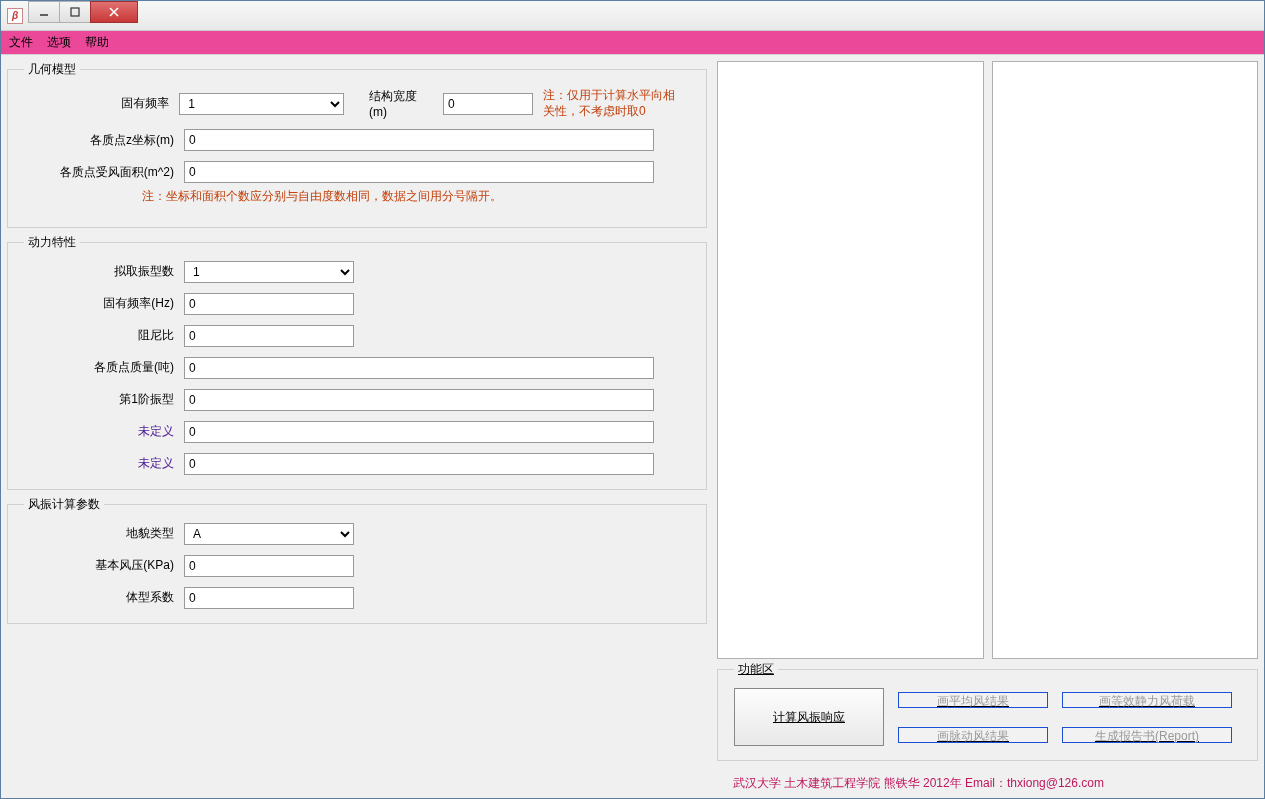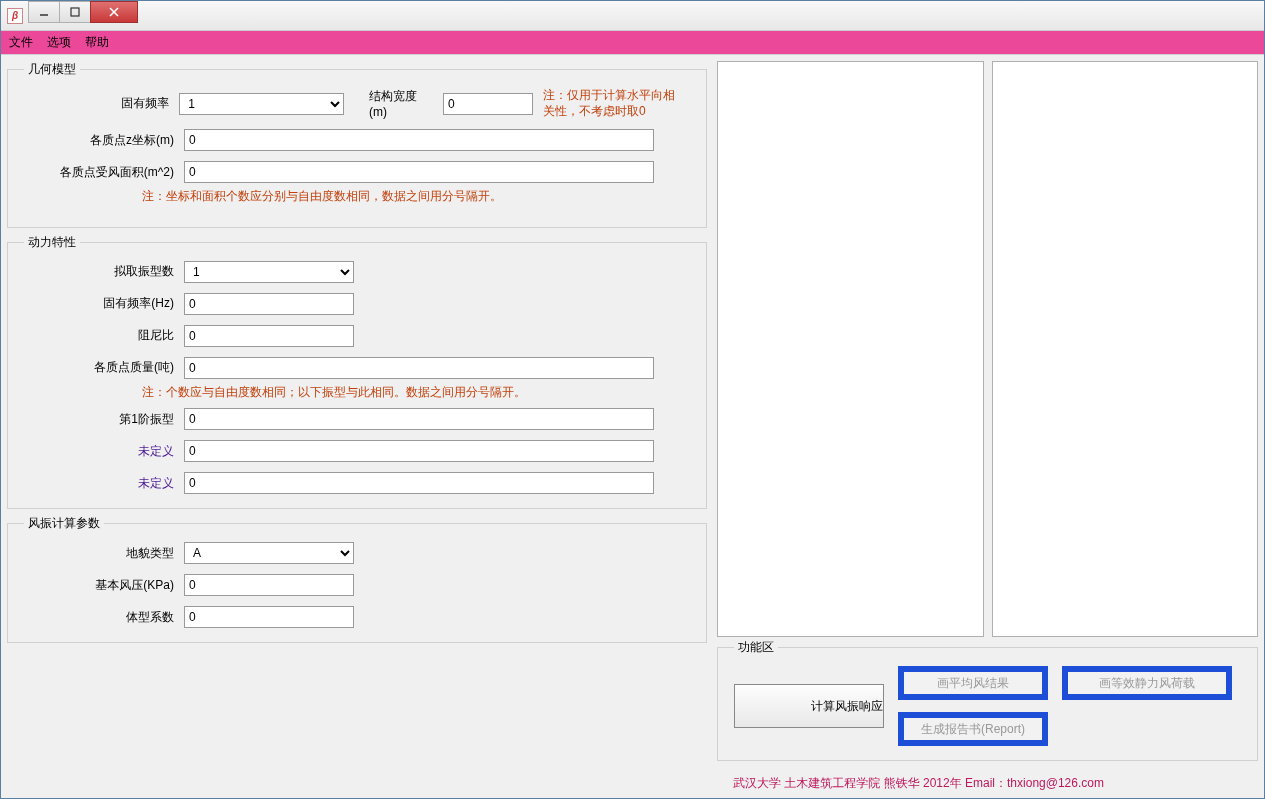--- a/index.html
+++ b/index.html
@@ -129,41 +129,41 @@
   gap: 8px;
   flex: 1;
 }
 .panel {
   flex: 1;
   border: 1px solid #b0b0b0;
   background: #fff;
 }
 .func-group {
   margin-top: 2px;
+  text-decoration: underline;
 }
 .func-grid {
   display: grid;
   grid-template-columns: 150px 150px 170px;
   grid-template-rows: auto auto;
   gap: 12px 14px;
   align-items: center;
 }
 .btn {
-  height: 34px;
-  border: 6px solid #1d4ed8;
+  height: 16px;
+  border: 1px solid #1d4ed8;
   background: linear-gradient(to bottom, #fdfdfd, #e8e8e8);
   cursor: default;
   font-family: inherit;
   font-size: 12px;
 }
 .btn.primary {
   grid-row: 1 / span 2;
-  height: 44px;
+  height: 58px;
   border: 1px solid #888;
-  text-align: right;
 }
 .btn[disabled] {
   color: #999;
   background: #f2f2f2;
 }
 .footer-note {
   color: #be185d;
   margin-top: 14px;
   padding-left: 16px;
   font-size: 12px;
@@ -239,21 +239,20 @@
           <input type="text" class="mid" value="0" style="">
         </div>
         <div class="row">
           <span class="lbl">阻尼比</span>
           <input type="text" class="mid" value="0" style="">
         </div>
         <div class="row">
           <span class="lbl">各质点质量(吨)</span>
           <input type="text" class="wide" value="0" style="">
         </div>
-        <div class="note-red note-below">注：个数应与自由度数相同；以下振型与此相同。数据之间用分号隔开。</div>
         <div class="row">
           <span class="lbl">第1阶振型</span>
           <input type="text" class="wide" value="0" style="">
         </div>
         <div class="row">
           <span class="lbl disabled">未定义</span>
           <input type="text" class="wide" value="0" style="">
         </div>
         <div class="row">
           <span class="lbl disabled">未定义</span>
@@ -285,20 +284,21 @@
         <div class="panel"></div>
         <div class="panel"></div>
       </div>
 
       <fieldset class="groupbox func-group">
         <legend>功能区</legend>
         <div class="func-grid">
           <button class="btn primary">计算风振响应</button>
           <button class="btn" disabled="">画平均风结果</button>
           <button class="btn" disabled="">画等效静力风荷载</button>
+          <button class="btn" disabled="">画脉动风结果</button>
           <button class="btn" disabled="">生成报告书(Report)</button>
         </div>
       </fieldset>
 
       <div class="footer-note">武汉大学  土木建筑工程学院  熊铁华  2012年    Email：thxiong@126.com</div>
     </div>
   </div>
 </div>
 
 </body></html>

